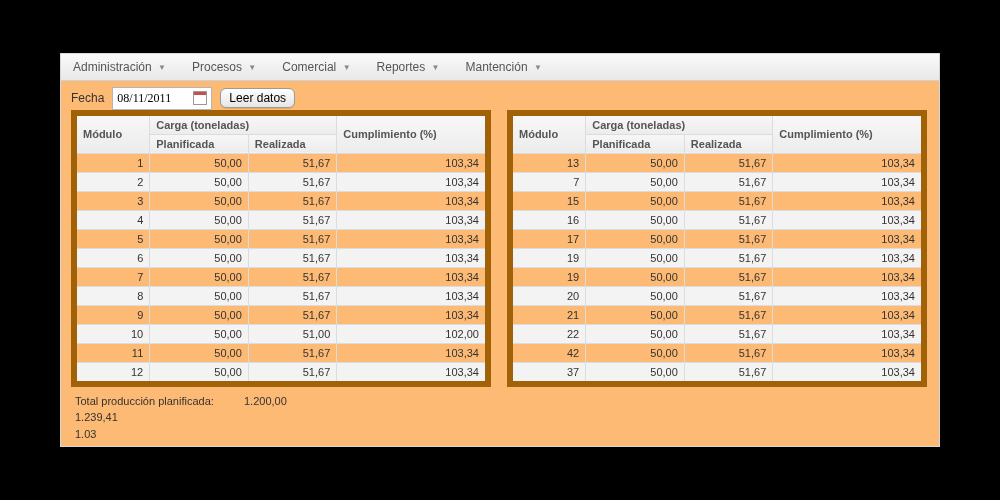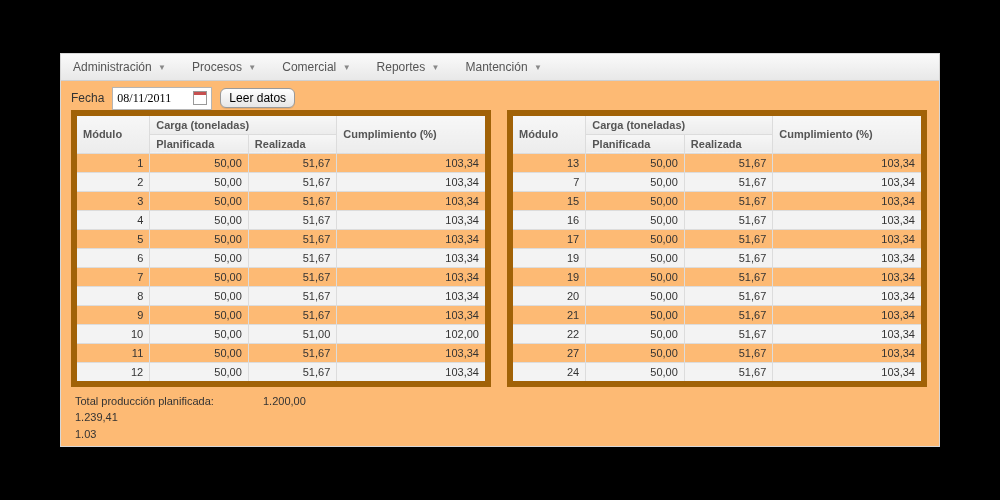--- a/index.html
+++ b/index.html
@@ -89,21 +89,21 @@
   }
   table.data th {
     background:linear-gradient(#f7f7f7,#ececec);
     color:#555;
     font-weight:bold;
     text-align:left;
   }
   table.data td { text-align:right; color:#333; }
   table.data tbody tr:nth-child(even) td { background:#f3f3f3; }
   .totals { margin:6px 4px 0 4px; font-size:11px; color:#333; }
-  .totals .row { display:flex; gap:23px; line-height:1.5; }
+  .totals .row { display:flex; gap:4px; line-height:1.5; }
   .totals .label { min-width:165px; }
 </style>
 </head>
 <body>
 
 <div class="window">
 
   <div class="menubar">
     <span class="menu-item">
       <span>Administración</span>
@@ -294,27 +294,27 @@
               <td>51,67</td>
               <td>103,34</td>
             </tr>
             <tr>
               <td>22</td>
               <td>50,00</td>
               <td>51,67</td>
               <td>103,34</td>
             </tr>
             <tr>
-              <td>27</td>
-              <td>50,00</td>
-              <td>51,67</td>
-              <td>103,34</td>
-            </tr>
-            <tr>
-              <td>24</td>
+              <td>42</td>
+              <td>50,00</td>
+              <td>51,67</td>
+              <td>103,34</td>
+            </tr>
+            <tr>
+              <td>37</td>
               <td>50,00</td>
               <td>51,67</td>
               <td>103,34</td>
             </tr>
           </tbody>
       </table>
     </div>
 
     <div class="totals">
       <div class="row">

